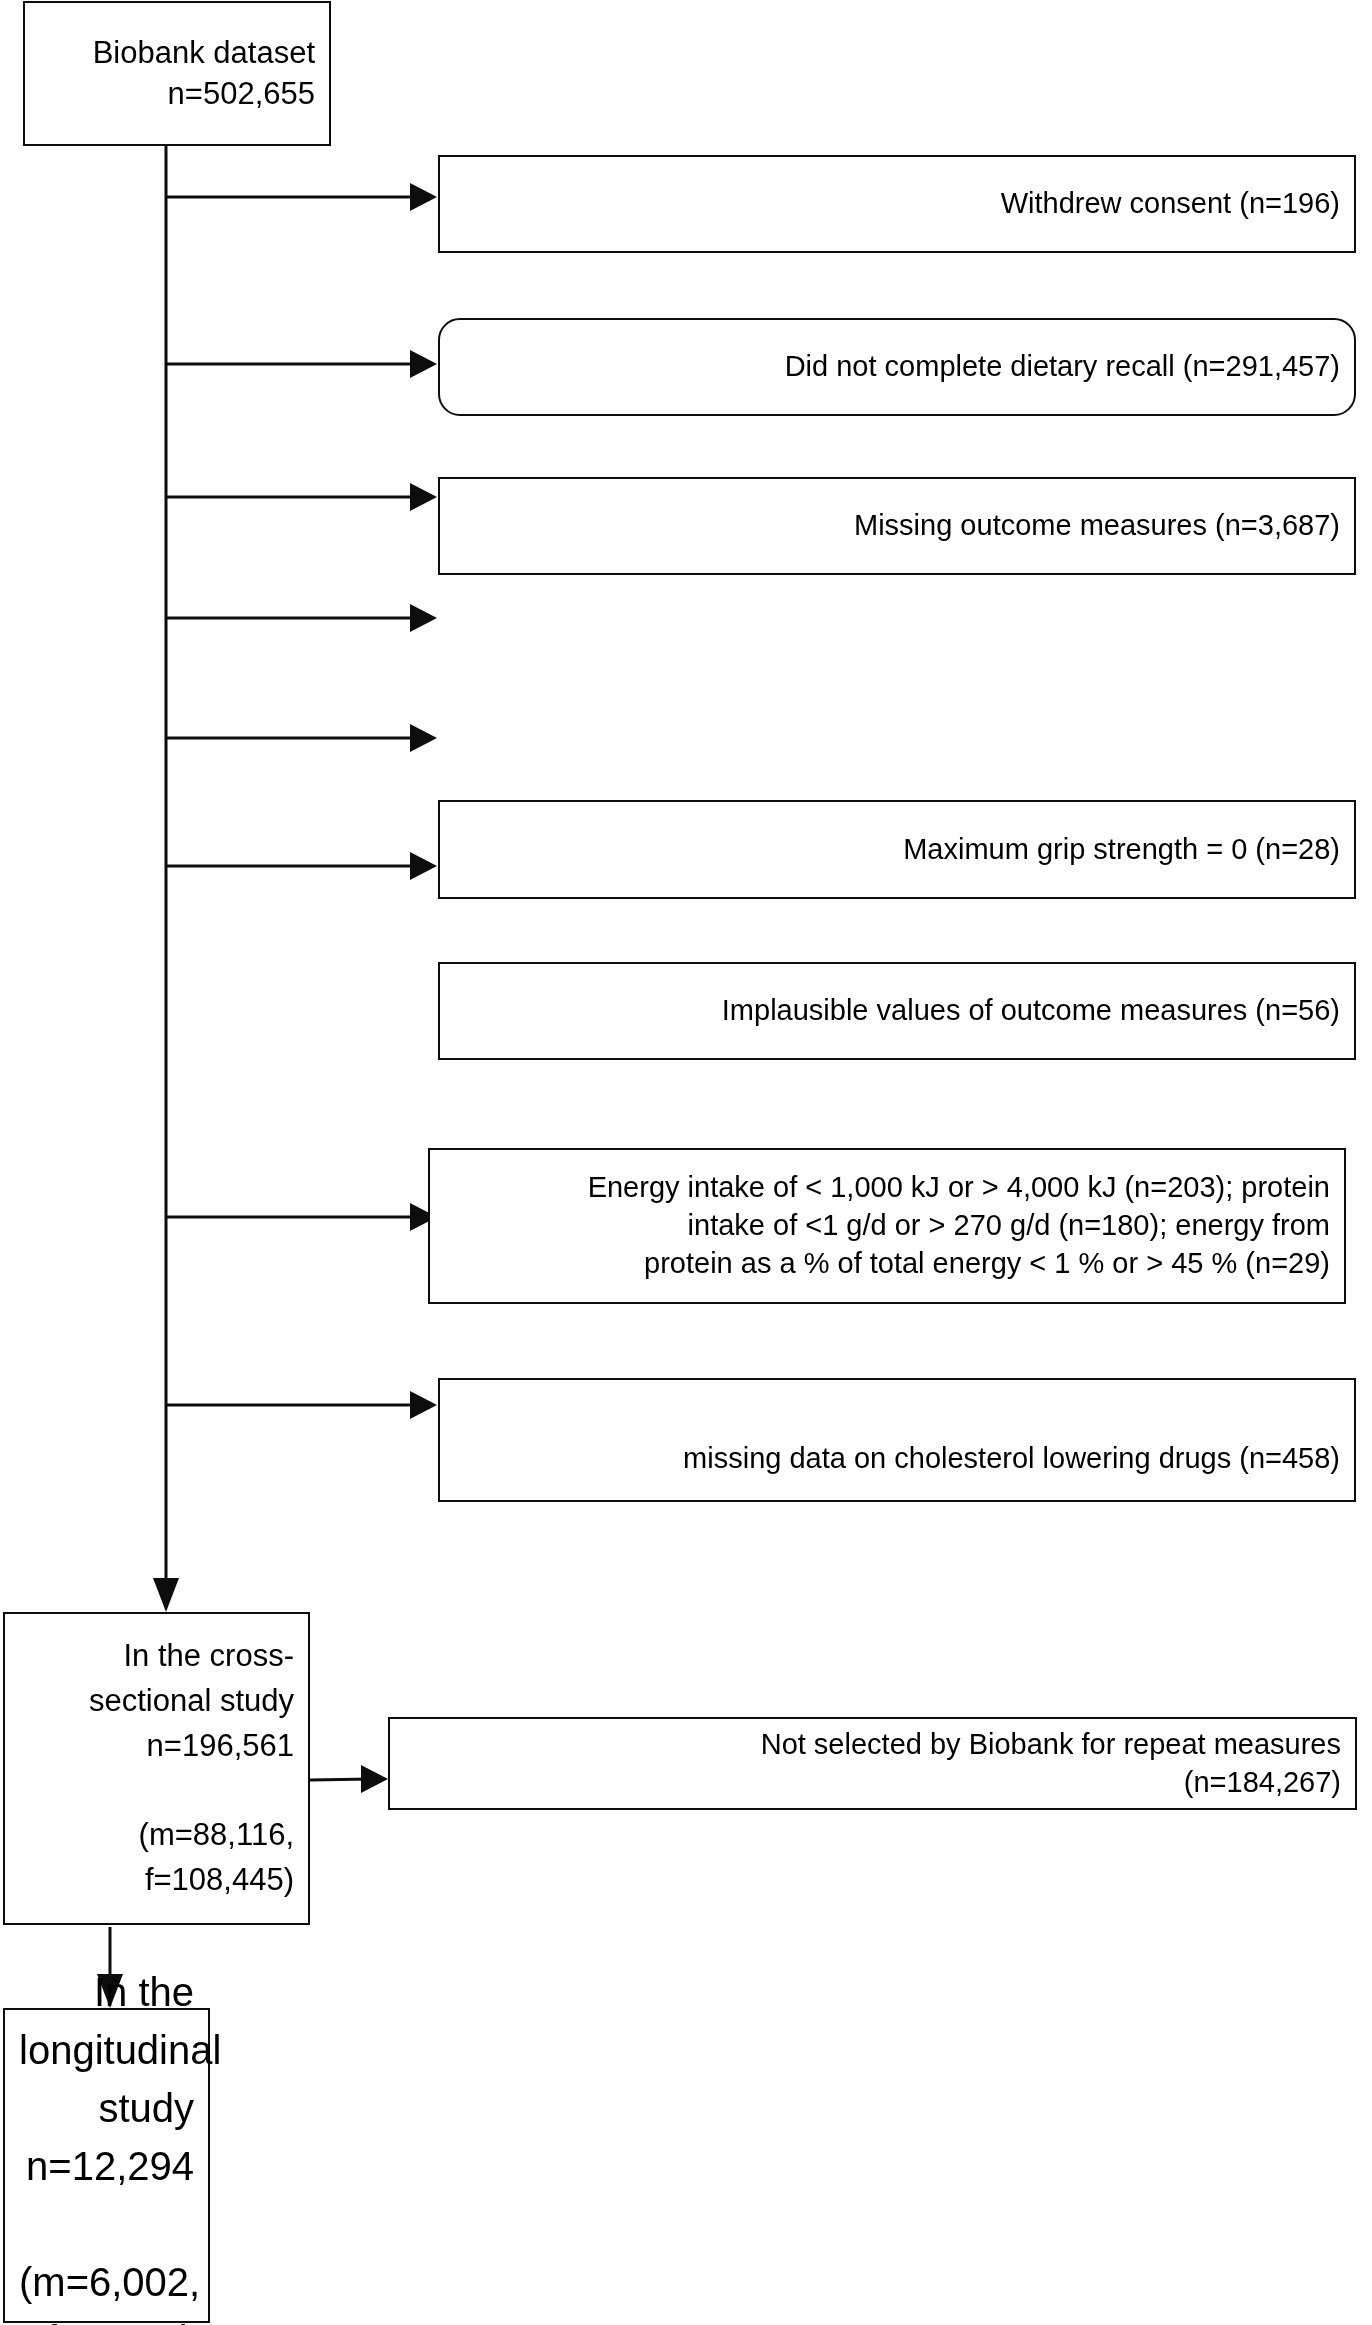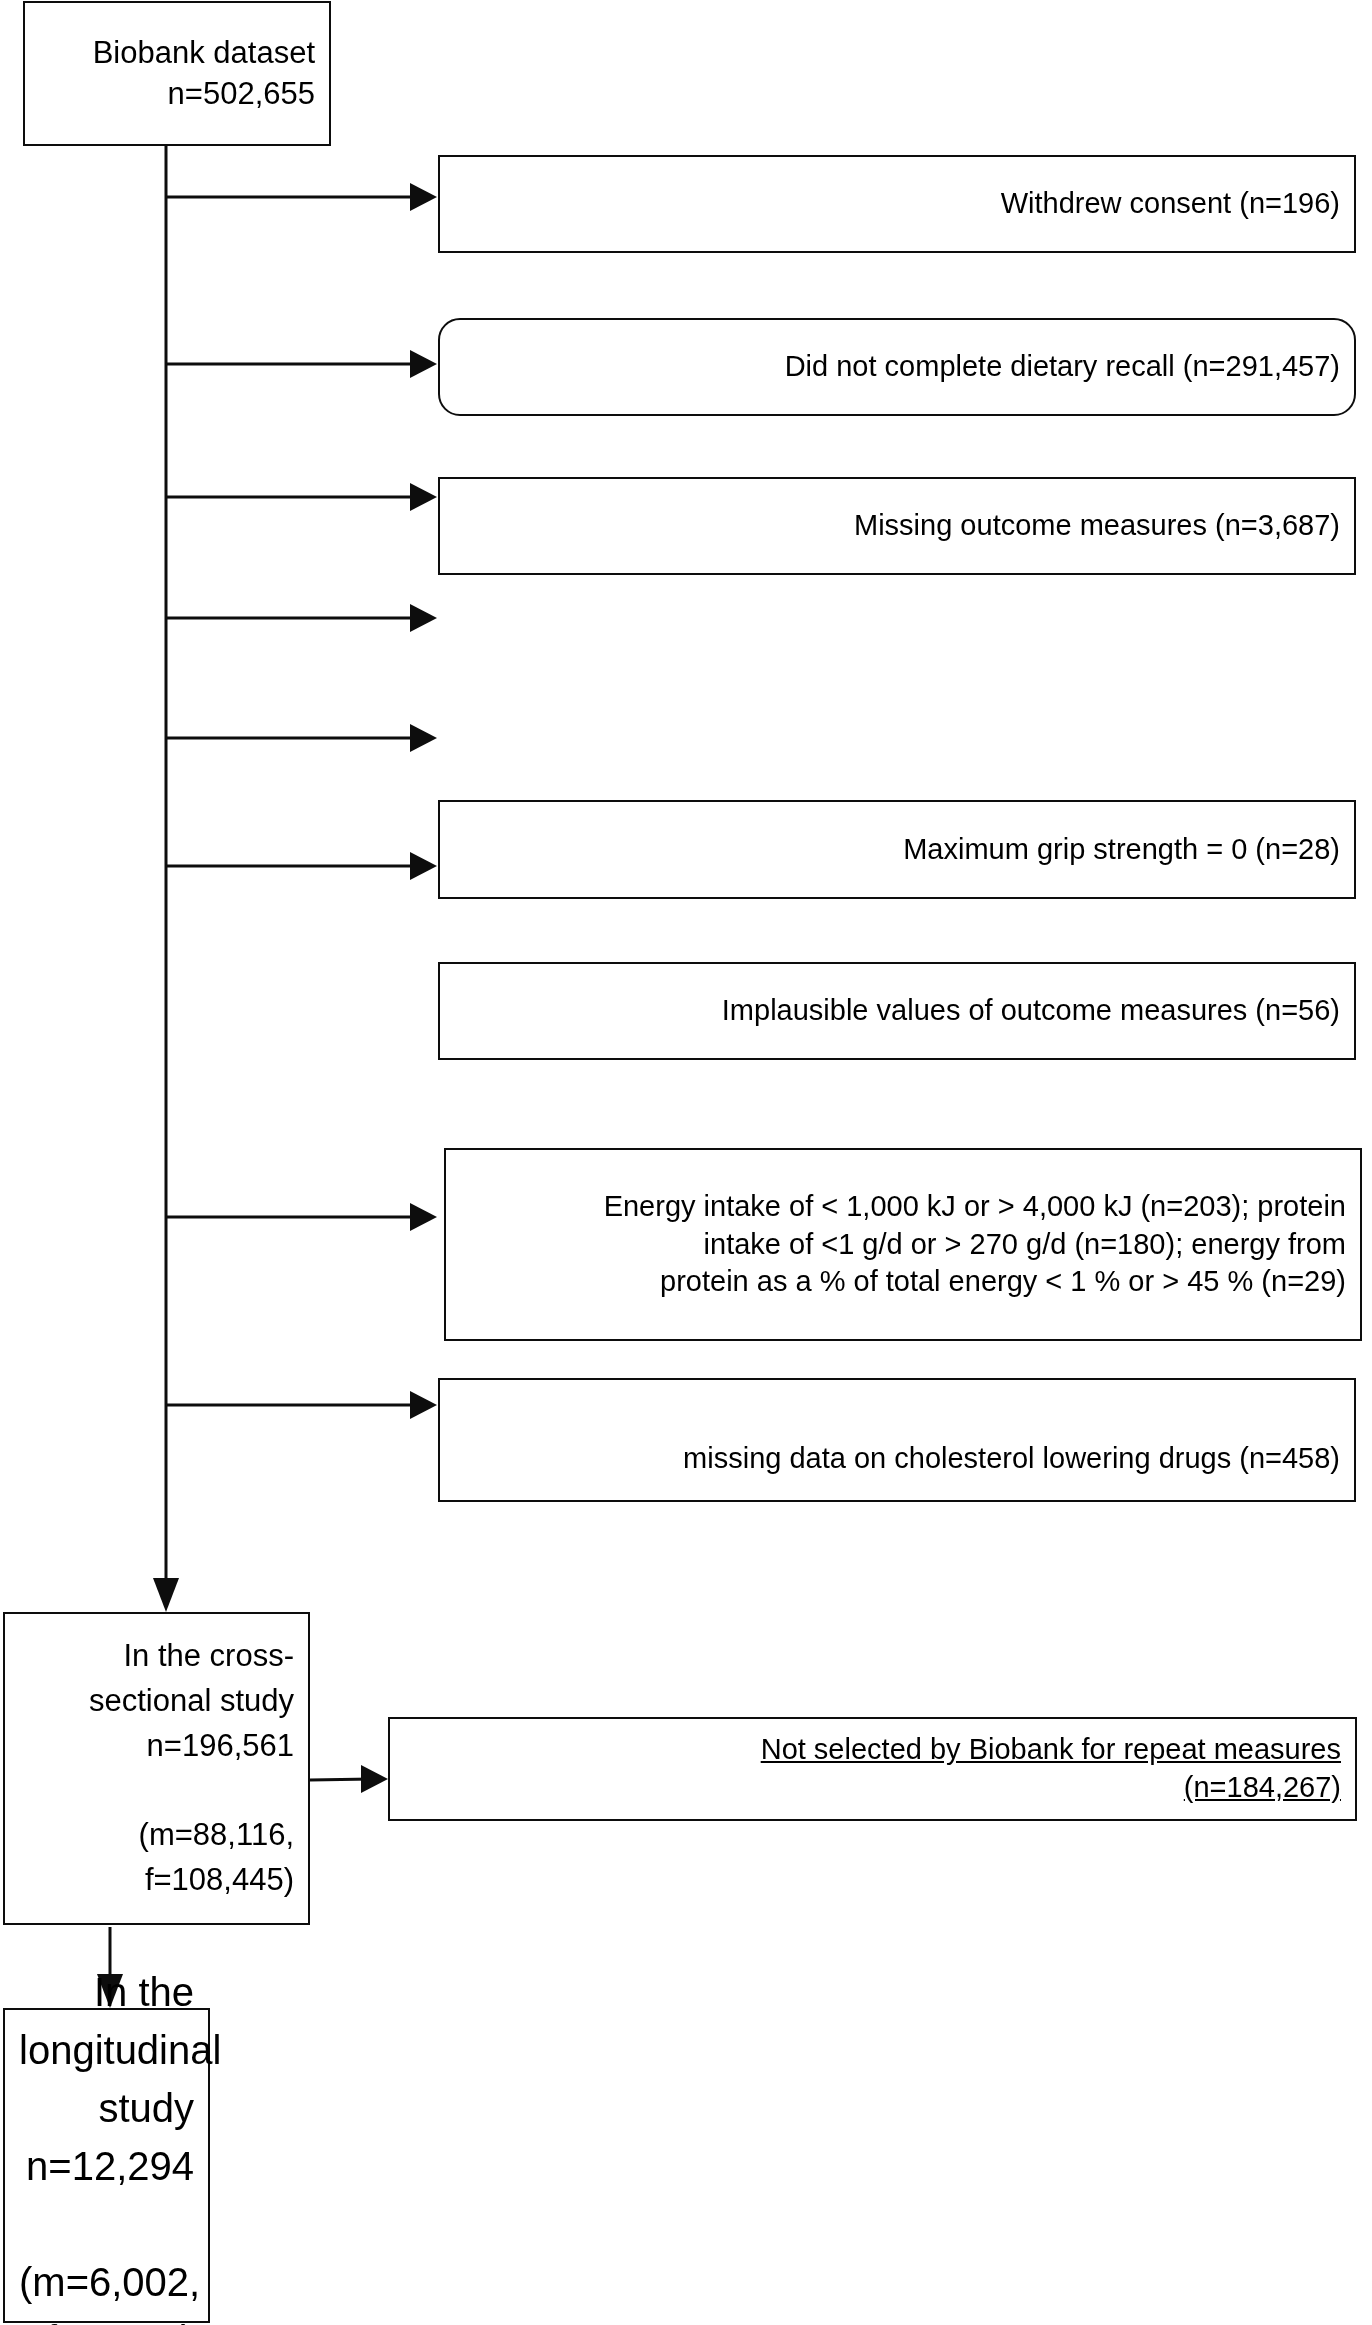--- a/index.html
+++ b/index.html
@@ -113,21 +113,21 @@
       <span>Maximum grip strength = 0 (n=28)</span>
     </span>
   </div>
 
   <div class="box" style="left:438px; top:962px; width:918px; height:98px;">
     <span class="txt">
       <span>Implausible values of outcome measures (n=56)</span>
     </span>
   </div>
 
-  <div class="box" style="left:444px; top:1148px; width:918px; height:193px;">
+  <div class="box" style="left:428px; top:1148px; width:918px; height:156px;">
     <span class="txt">
       <span>Energy intake of &lt; 1,000 kJ or &gt; 4,000 kJ (n=203); protein</span><br>
       <span>intake of &lt;1 g/d or &gt; 270 g/d (n=180); energy from</span><br>
       <span>protein as a % of total energy &lt; 1 % or &gt; 45 % (n=29)</span>
     </span>
   </div>
 
   <div class="box" style="left:438px; top:1378px; width:918px; height:124px;">
     <span class="txt">
       <br>
@@ -138,21 +138,21 @@
   <div class="box" style="left:3px; top:1612px; width:307px; height:313px; font-size:31px; line-height:1.45;">
     <span class="txt">
       <span>In the cross-</span><br>
       <span>sectional study</span><br>
       <span>n=196,561</span><br><br>
       <span>(m=88,116,</span><br>
       <span>f=108,445)</span>
     </span>
   </div>
 
-  <div class="box" style="left:388px; top:1717px; width:969px; height:104px;text-decoration:underline;">
+  <div class="box" style="left:388px; top:1717px; width:969px; height:93px;">
     <span class="txt">
       <span>Not selected by Biobank for repeat measures</span><br>
       <span>(n=184,267)</span>
     </span>
   </div>
 
   <div class="box" style="left:3px; top:2008px; width:207px; height:315px; font-size:40px; line-height:1.45;">
     <span class="txt">
       <span>In the</span><br>
       <span>longitudinal</span><br>

